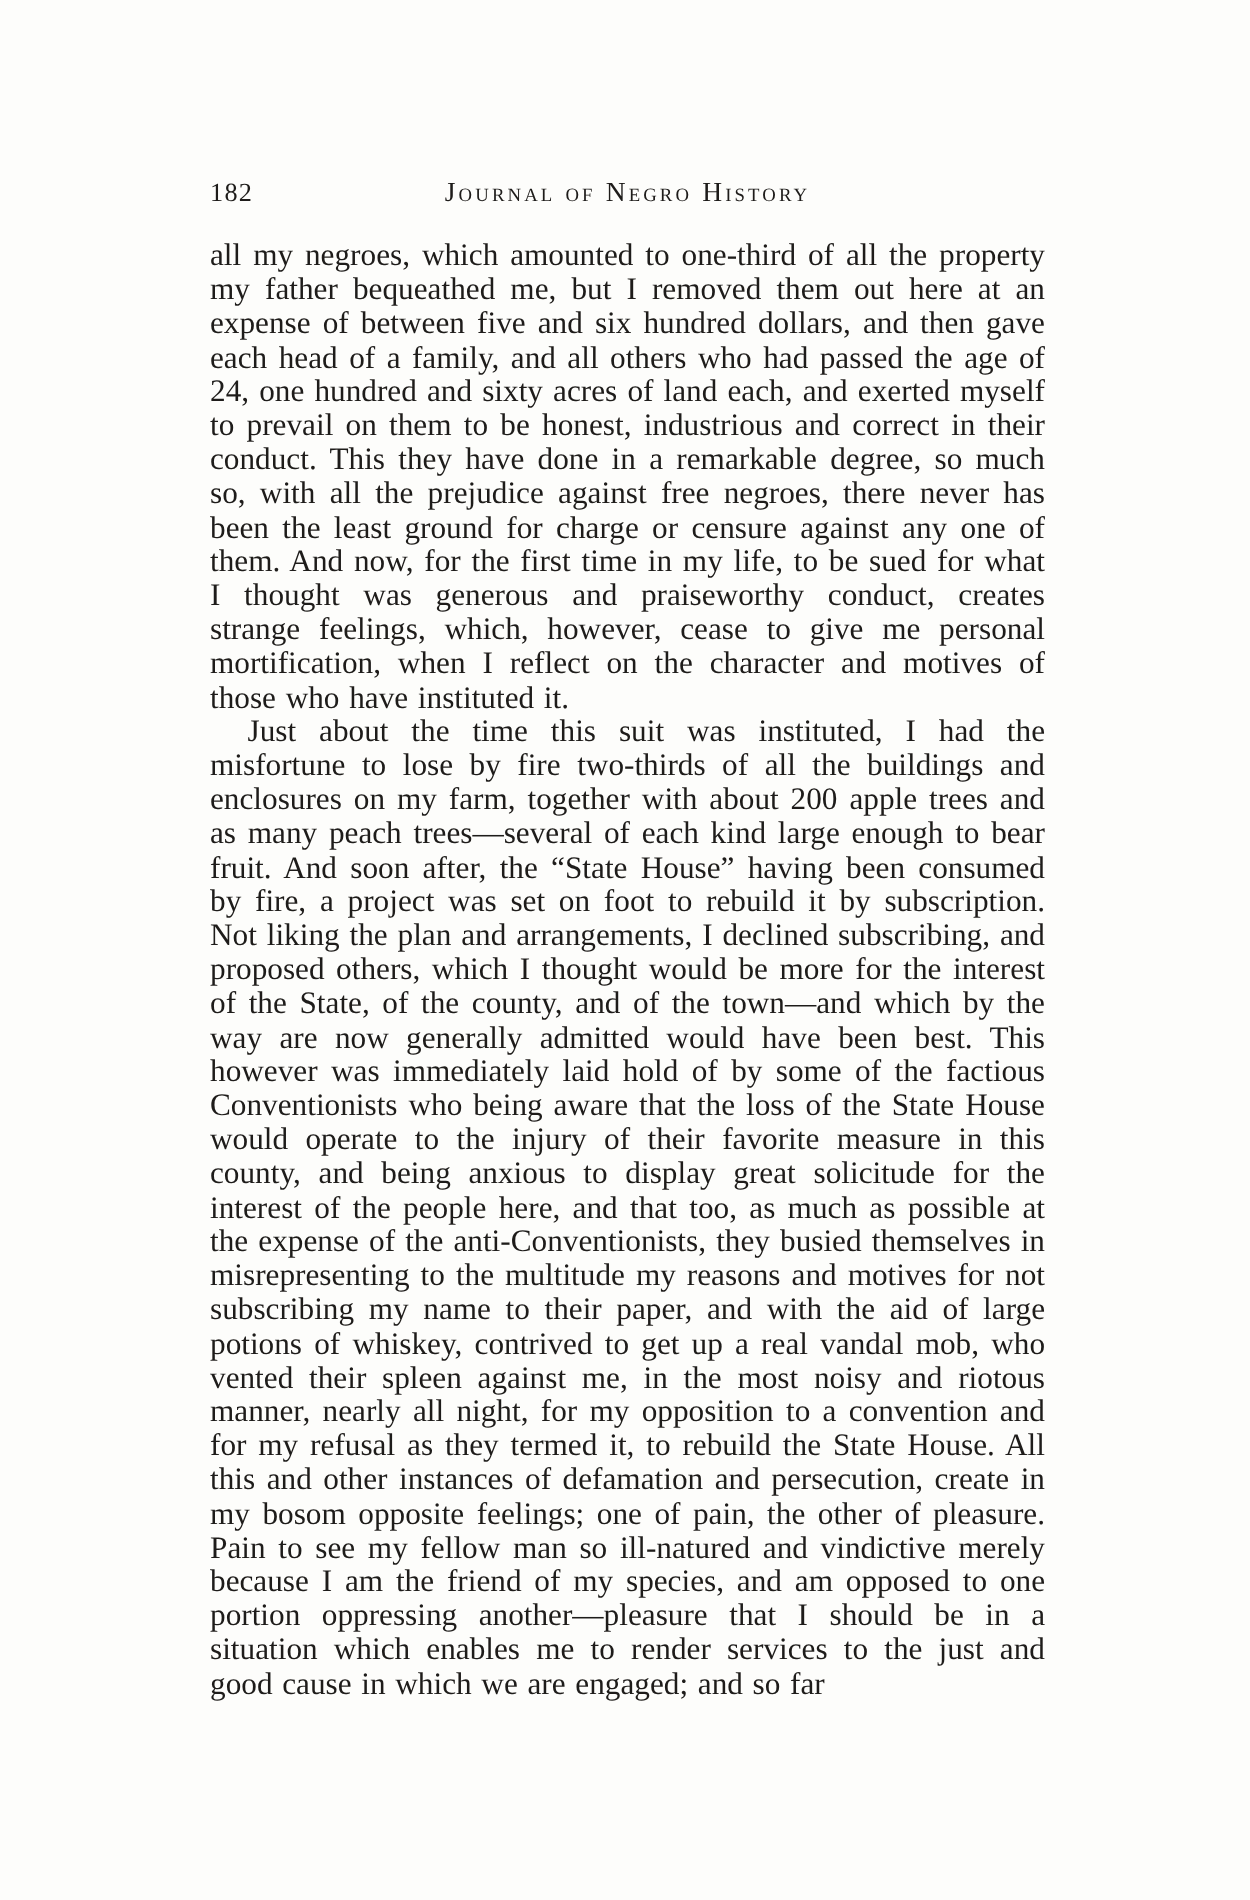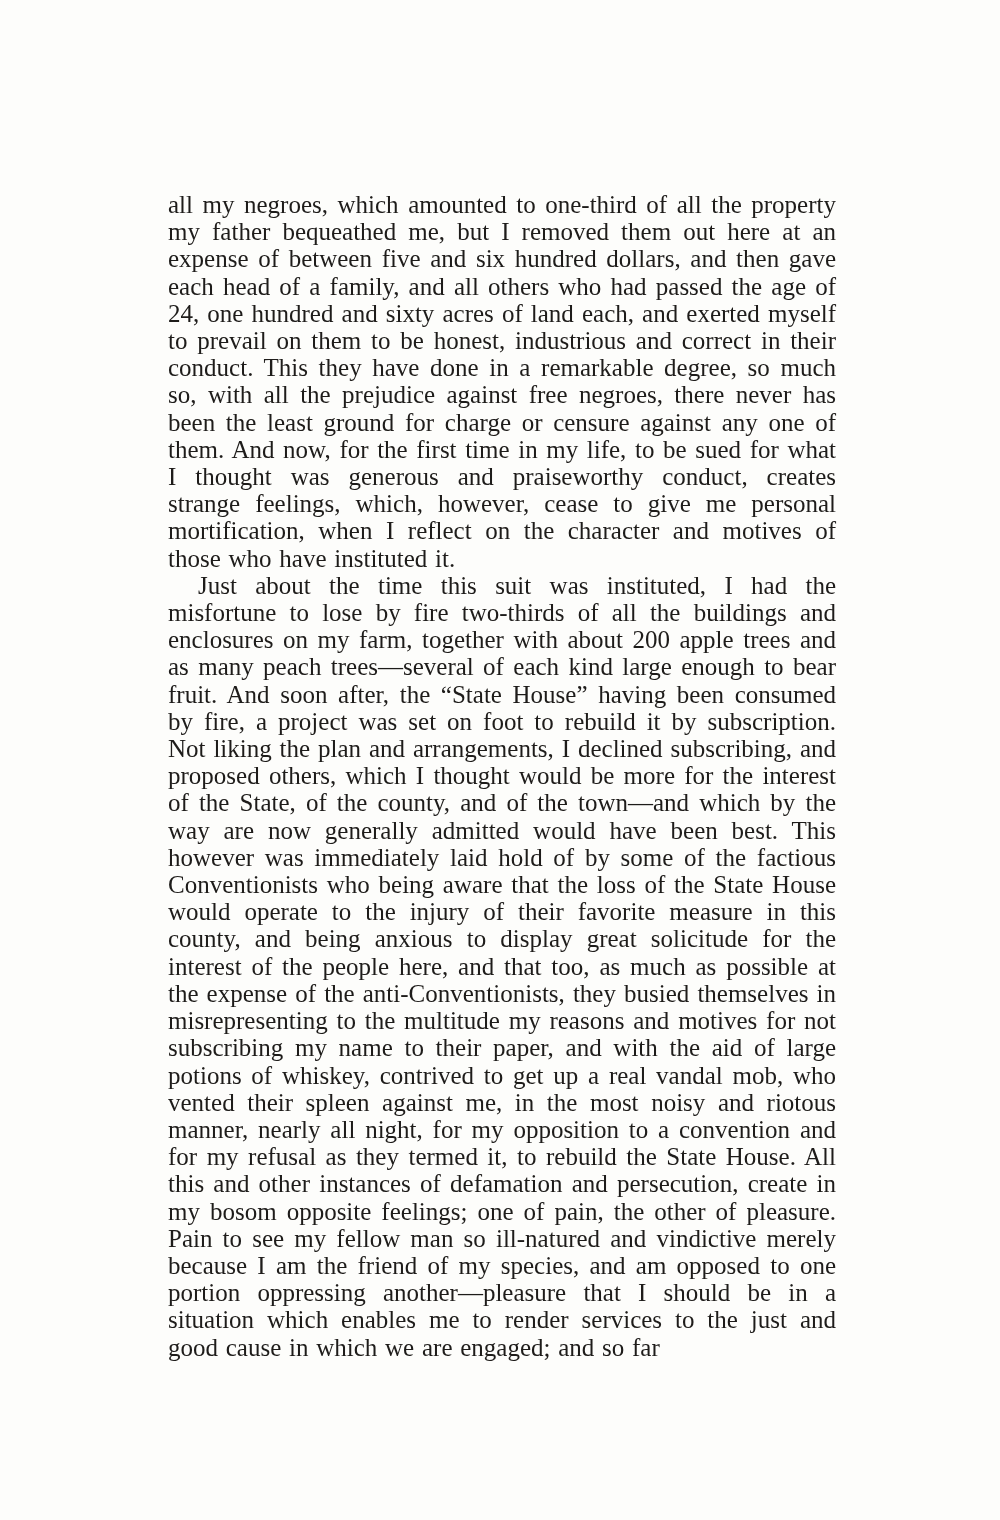--- a/index.html
+++ b/index.html
@@ -54,20 +54,24 @@
     text-indent: 30px;
   }
   .italic {
   }
 </style>
 </head>
 <body>
 
 <div class="page">
 
+  <div class="page-header">
+    <span class="page-number">182</span>
+    <span class="running-title">Journal of Negro History</span>
+  </div>
 
   <div class="body-text">
 
   <p class="para"><span>all my negroes, which amounted to one-third of all the property my father bequeathed me, but I removed them out here at an expense of between five and six hundred dollars, and then gave each head of a family, and all others who had passed the age of 24, one hundred and sixty acres of land each, and exerted myself to prevail on them to be honest, industrious and correct in their conduct. This they have done in a remarkable degree, so much so, with all the prejudice against free negroes, there never has been the least ground for charge or censure against any one of them. And now, for the first time in my life, to be sued for what I thought was generous and praiseworthy conduct, creates strange feelings, which, however, cease to give me personal mortification, when I reflect on the character and motives of those who have instituted it.</span></p>
       <p class="para indent"><span>Just about the time this suit was instituted, I had the misfortune to lose by fire two-thirds of all the buildings and enclosures on my farm, together with about 200 apple trees and as many peach trees—several of each kind large enough to bear fruit. And soon after, the “State House” having been consumed by fire, a project was set on foot to rebuild it by subscription. Not liking the plan and arrangements, I declined subscribing, and proposed others, which I thought would be more for the interest of the State, of the county, and of the town—and which by the way are now generally admitted would have been best. This however was immediately laid hold of by some of the factious Conventionists who being aware that the loss of the State House would operate to the injury of their favorite measure in </span><span class="italic">this county,</span><span> and being anxious to display great solicitude for the interest of the people here, and that too, as much as possible at the expense of the anti-Conventionists, they busied themselves in misrepresenting to the multitude my reasons and motives for not subscribing my name to their paper, and with the aid of large potions of whiskey, contrived to get up a real </span><span class="italic">vandal</span><span> mob, who vented their spleen against me, in the most noisy and riotous manner, nearly all night, for my opposition to a convention and for my refusal as they termed it, to rebuild the State House. All this and other instances of defamation and persecution, create in my bosom opposite feelings; one of pain, the other of pleasure. Pain to see my fellow man so ill-natured and vindictive merely because I am the friend of my species, and am opposed to one portion oppressing another—pleasure that I should be in a situation which enables me to render services to the just and good cause in which we are engaged; and so far</span></p>
     </div>
 
 </div>
 
 </body></html>

